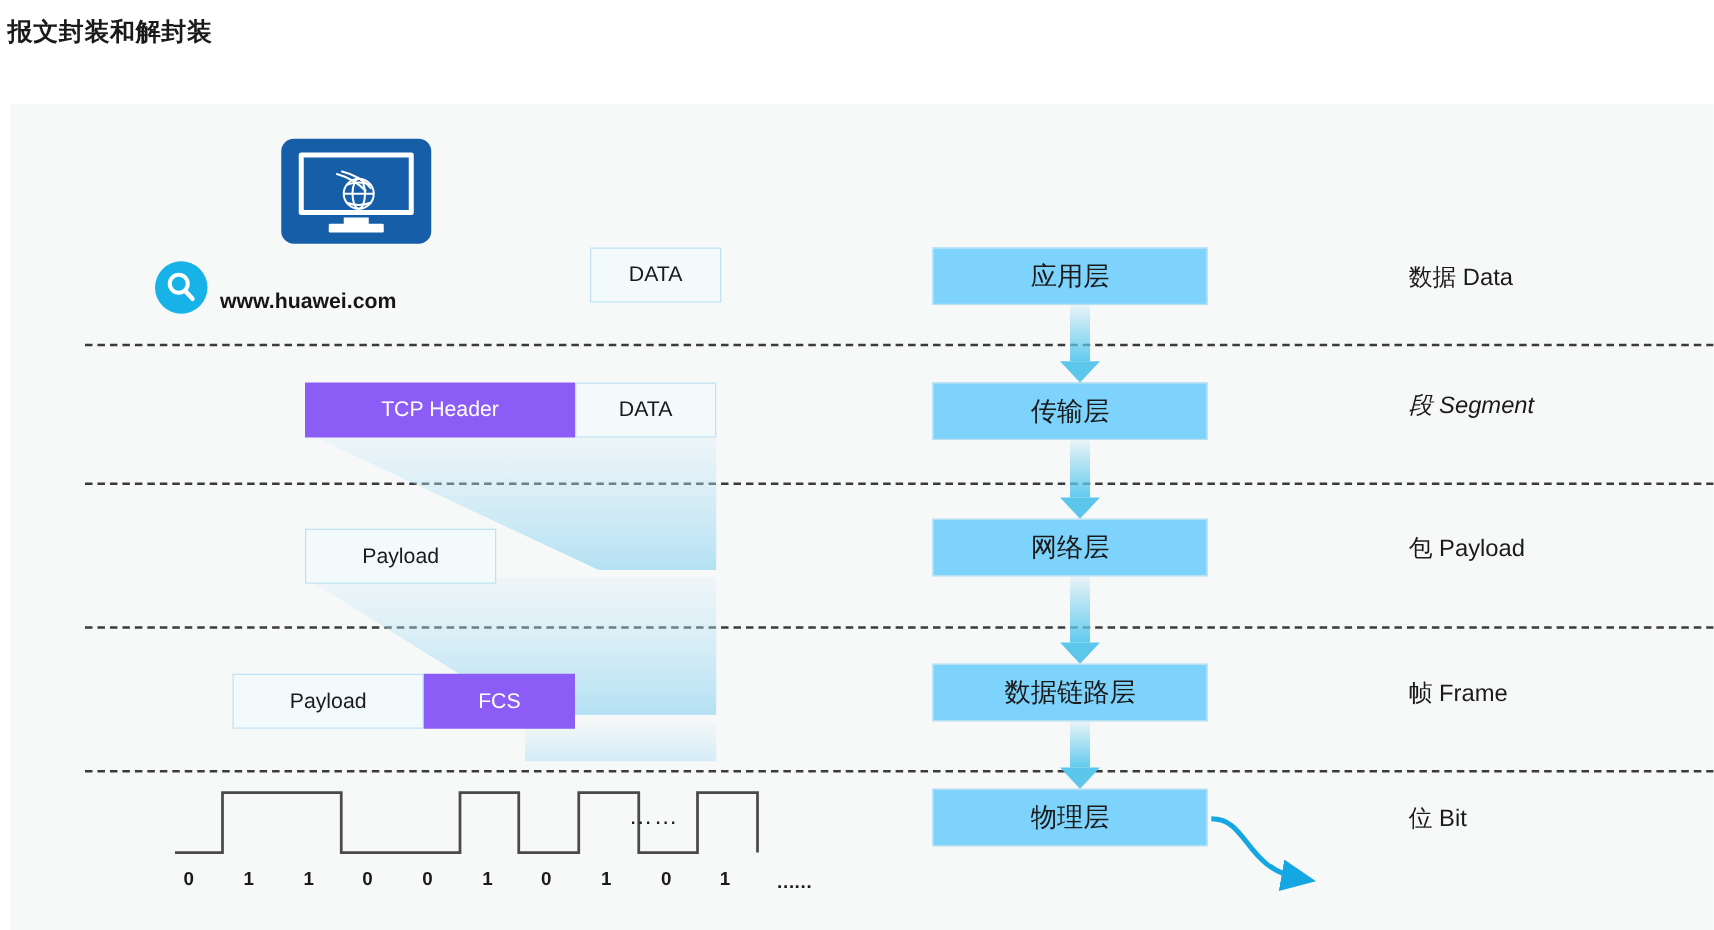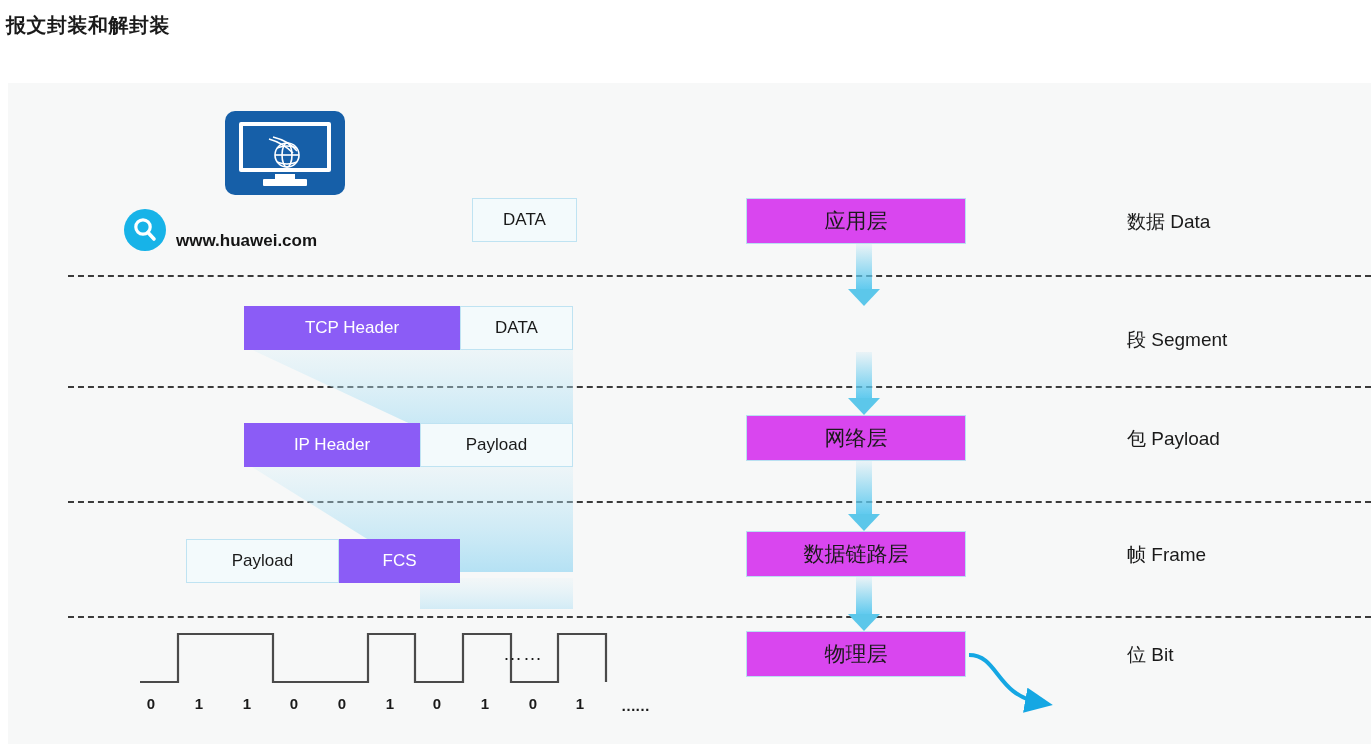--- a/index.html
+++ b/index.html
@@ -120,21 +120,21 @@
     background: #f3fafc;
     color: #1a1a1a;
     border: 1px solid #bfe3f2;
   }
 
   
   .layer-box {
     position: absolute;
     width: 220px;
     height: 46px;
-    background: #d946ef;
+    background: #7dd3fc;
     border: 1px solid #b9e0f1;
     box-sizing: border-box;
     display: flex;
     align-items: center;
     justify-content: center;
     font-size: 21px;
     color: #1a1a1a;
   }
   .down-arrow {
     position: absolute;
@@ -251,21 +251,20 @@
     <div class="pdu" style="left:464px; top:115px; height:44px;">
       <div class="cell data" style="width:105px;">DATA</div>
     </div>
 
     <div class="pdu" style="left:236px; top:223px; height:44px;">
       <div class="cell hdr" style="width:216px;">TCP Header</div>
       <div class="cell data" style="width:113px;">DATA</div>
     </div>
 
     <div class="pdu" style="left:236px; top:340px; height:44px;">
-      <div class="cell hdr" style="width:176px;">IP Header</div>
       <div class="cell data" style="width:153px;">Payload</div>
     </div>
 
     <div class="pdu" style="left:178px; top:456px; height:44px;">
       <div class="cell data" style="width:153px;">Payload</div>
       <div class="cell hdr" style="width:121px;">FCS</div>
     </div>
 
     <svg width="520" height="68" style="position:absolute; left:122px; top:541px;">
       <polyline points="10,58 48,58 48,10 143,10 143,58 238,58 238,10 285,10 285,58 333,58 333,10 381,10 381,58 428,58 428,10 476,10 476,58" fill="none" stroke="#4a4a4a" stroke-width="2.2"></polyline>
@@ -280,20 +279,21 @@
       <div class="bit" style="left:200px;">0</div>
       <div class="bit" style="left:248px;">1</div>
       <div class="bit" style="left:295px;">0</div>
       <div class="bit" style="left:343px;">1</div>
       <div class="bit" style="left:391px;">0</div>
       <div class="bit" style="left:438px;">1</div>
       <div class="dots-small" style="left:491px; top:2px;">……</div>
     </div>
 
     <div class="layer-box" style="left:738px; top:115px;">应用层</div>
+    <div class="layer-box" style="left:738px; top:223px;">传输层</div>
     <div class="layer-box" style="left:738px; top:332px;">网络层</div>
     <div class="layer-box" style="left:738px; top:448px;">数据链路层</div>
     <div class="layer-box" style="left:738px; top:548px;">物理层</div>
 
     <div class="down-arrow" style="top:161px; height:62px;">
       <div class="shaft" style="height:45px;"></div>
       <div class="head" style="top:45px;"></div>
     </div>
     <div class="down-arrow" style="top:269px; height:63px;">
       <div class="shaft" style="height:46px;"></div>
@@ -311,19 +311,19 @@
     <svg width="160" height="90" style="position:absolute; left:957px; top:562px;">
       <defs>
         <marker id="ah" markerWidth="7" markerHeight="7" refX="4" refY="3.2" orient="auto">
           <path d="M0,0 L7,3.2 L0,6.4 z" fill="#15a7e3"></path>
         </marker>
       </defs>
       <path d="M4,10 C34,10 30,50 76,58" fill="none" stroke="#15a7e3" stroke-width="4" marker-end="url(#ah)"></path>
     </svg>
 
     <div class="pdu-label" style="top:126px;">数据 Data</div>
-    <div class="pdu-label" style="top:244px;">段 Segment</div>
+    <div class="pdu-label" style="top:228px;font-style:italic;">段 Segment</div>
     <div class="pdu-label" style="top:343px;">包 Payload</div>
     <div class="pdu-label" style="top:459px;">帧 Frame</div>
     <div class="pdu-label" style="top:559px;">位 Bit</div>
 
   </div>
 </div>
 
 </body></html>

